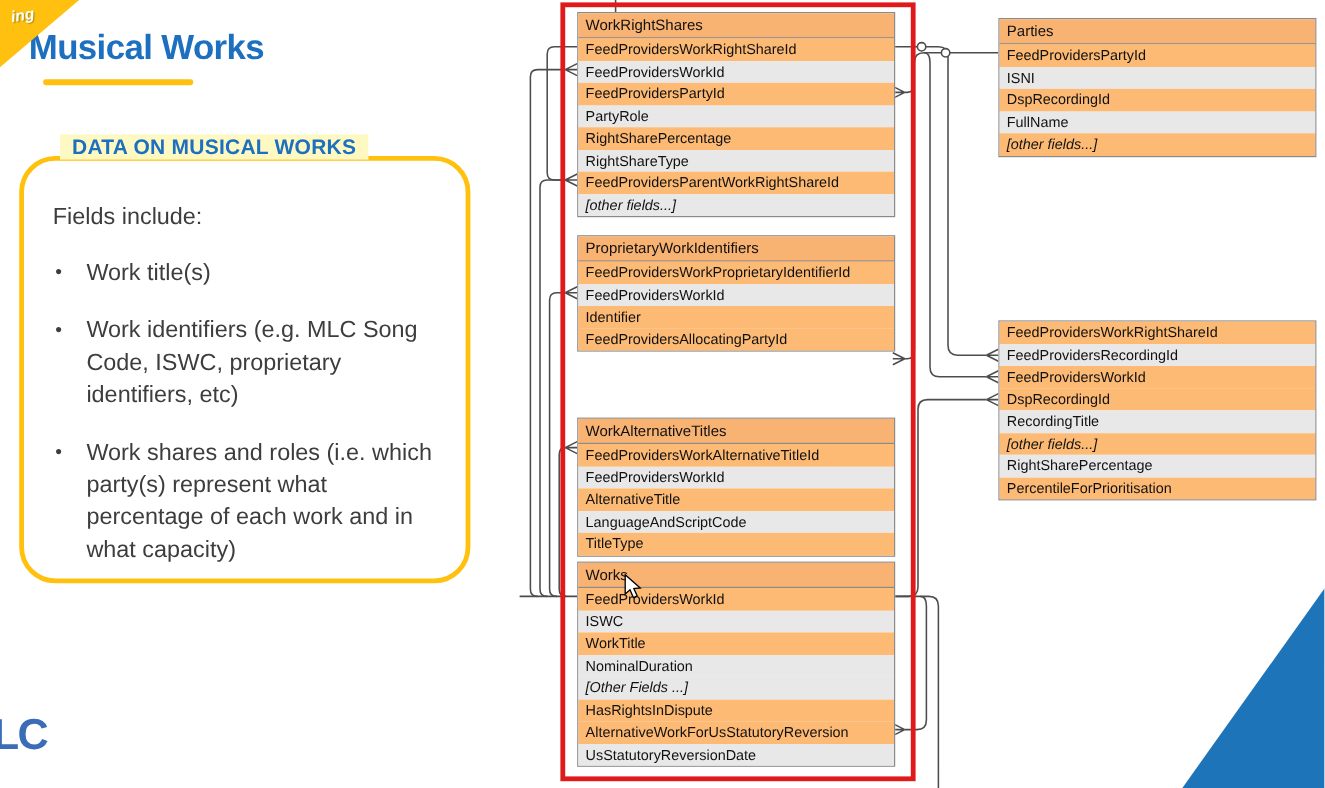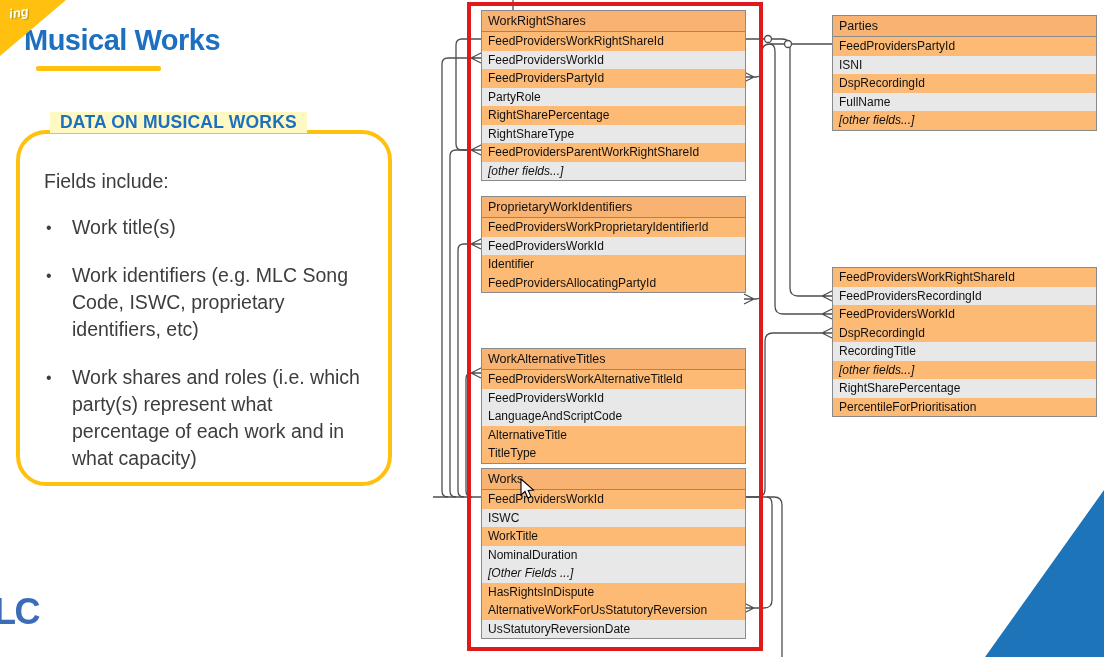--- a/index.html
+++ b/index.html
@@ -169,22 +169,22 @@
         <div class="ehead">ProprietaryWorkIdentifiers</div>
         <div class="erow">FeedProvidersWorkProprietaryIdentifierId</div>
         <div class="erow alt">FeedProvidersWorkId</div>
         <div class="erow">Identifier</div>
         <div class="erow">FeedProvidersAllocatingPartyId</div>
       </div>
       <div class="etable" style="left: 481px; top: 325px; margin-top: 23px;">
         <div class="ehead">WorkAlternativeTitles</div>
         <div class="erow">FeedProvidersWorkAlternativeTitleId</div>
         <div class="erow alt">FeedProvidersWorkId</div>
+        <div class="erow">AlternativeTitle</div>
         <div class="erow alt">LanguageAndScriptCode</div>
-        <div class="erow">AlternativeTitle</div>
         <div class="erow">TitleType</div>
       </div>
       <div class="etable" style="left: 481px; top: 468px;">
         <div class="ehead">Works</div>
         <div class="erow">FeedProvidersWorkId</div>
         <div class="erow alt">ISWC</div>
         <div class="erow">WorkTitle</div>
         <div class="erow alt">NominalDuration</div>
         <div class="erow alt italic">[Other Fields ...]</div>
         <div class="erow">HasRightsInDispute</div>

